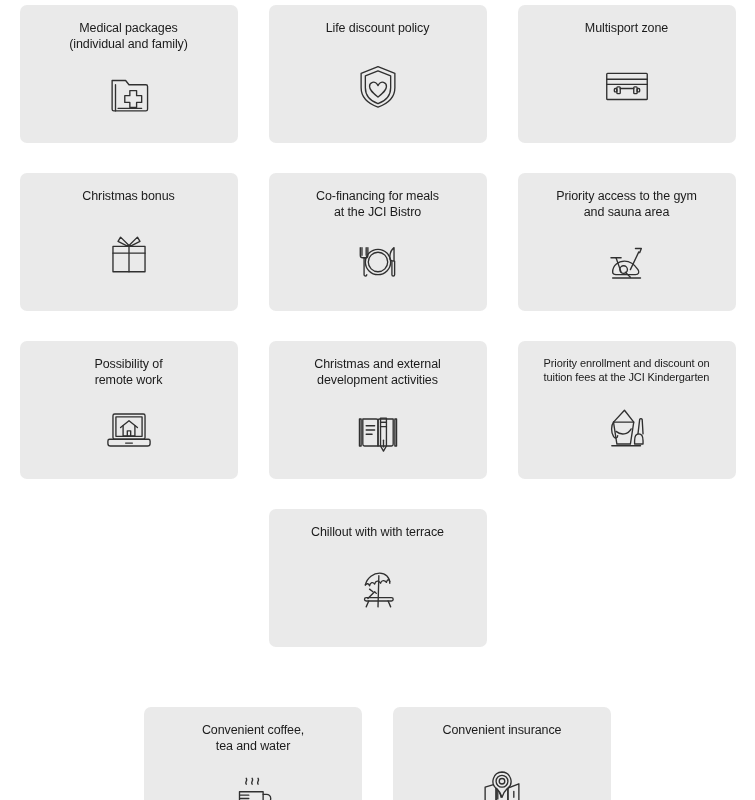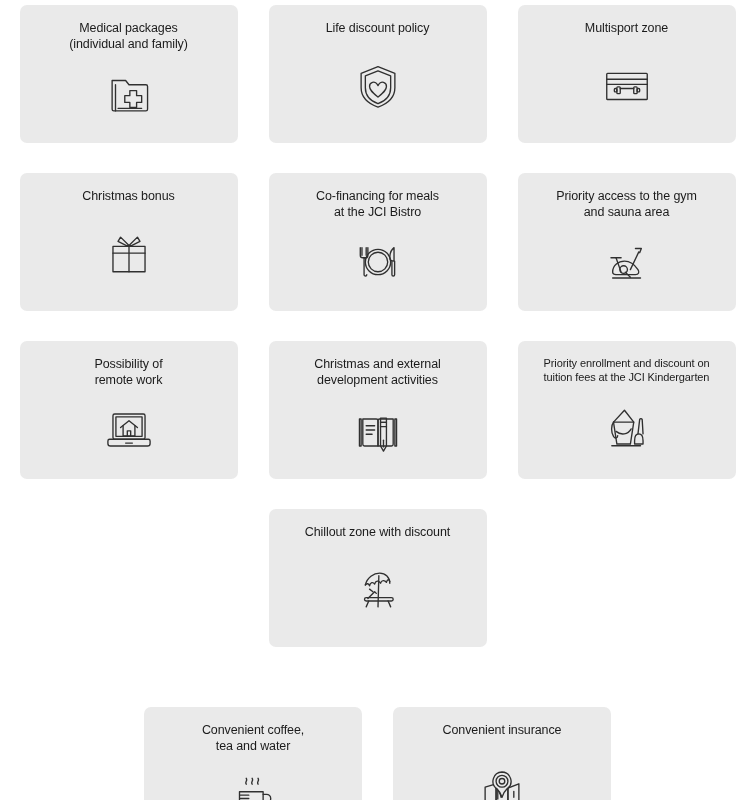--- a/index.html
+++ b/index.html
@@ -208,21 +208,21 @@
         <path d="M16 25 c-3 4 -3 12 0 17 c2 3 5 2 5 -1"></path>
         <path d="M19 36 c6 5 14 4 18 -3"></path>
         <path d="M41 47 c0 -5 2 -8 5 -8 c3 0 5 3 5 8 v4 H41 z"></path>
         <path d="M45 39 L47 22 a1.6 1.6 0 0 1 3 0 L51 39"></path>
         <path d="M14 53 h34"></path>
       </svg>
     </div>
   </div>
 
   <div class="card">
-    <div class="card-title">Chillout zone with discount</div>
+    <div class="card-title">Chillout with with terrace</div>
     <div class="card-icon">
       <svg viewBox="0 0 64 64">
         <path d="M17 26 c2 -9 10 -14 17 -14 c7 0 12 5 12 12"></path>
         <path d="M17 26 c2 -2 4 -2 5 1 c1 -4 4 -5 6 -2 c1 -4 5 -5 7 -1 c1 -4 5 -4 7 -1 c1 -4 3 -4 4 -1"></path>
         <path d="M33 15 L32 52"></path>
         <path d="M20 42 l8 -8 l2 2"></path>
         <path d="M18 41 h30 a2 2 0 0 1 0 4 H18 a2 2 0 0 1 0 -4 z"></path>
         <path d="M21 45 l-3 7"></path>
         <path d="M44 45 l3 7"></path>
         <path d="M26 34 l-4 -3"></path>

